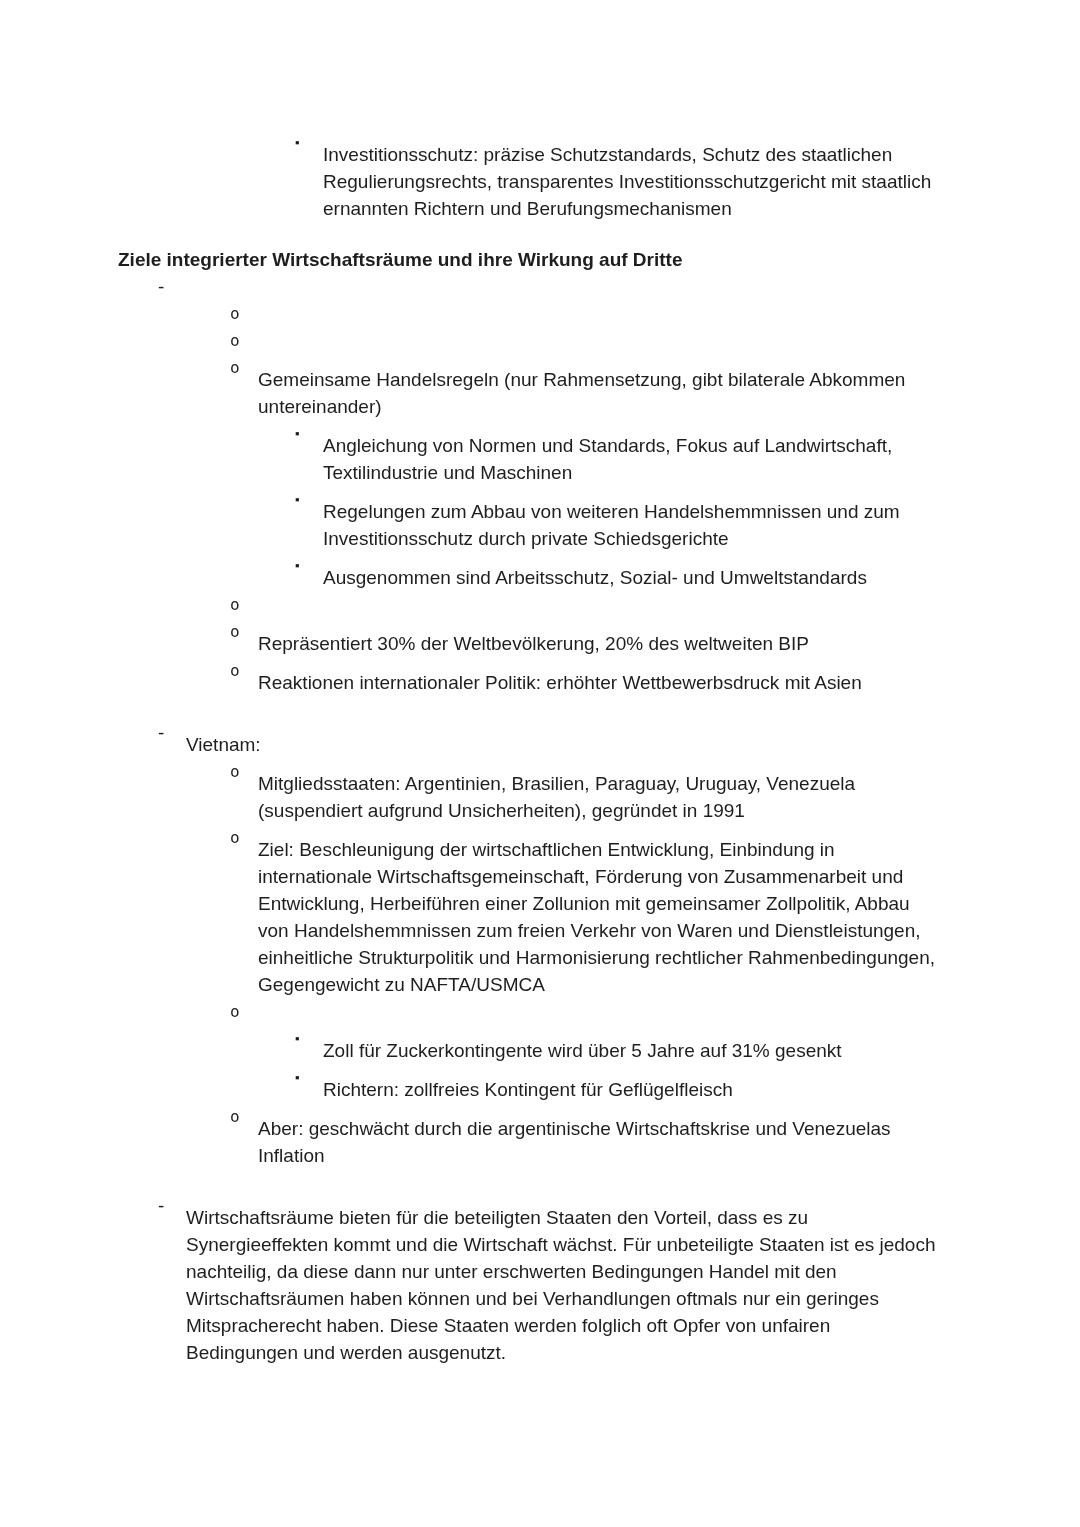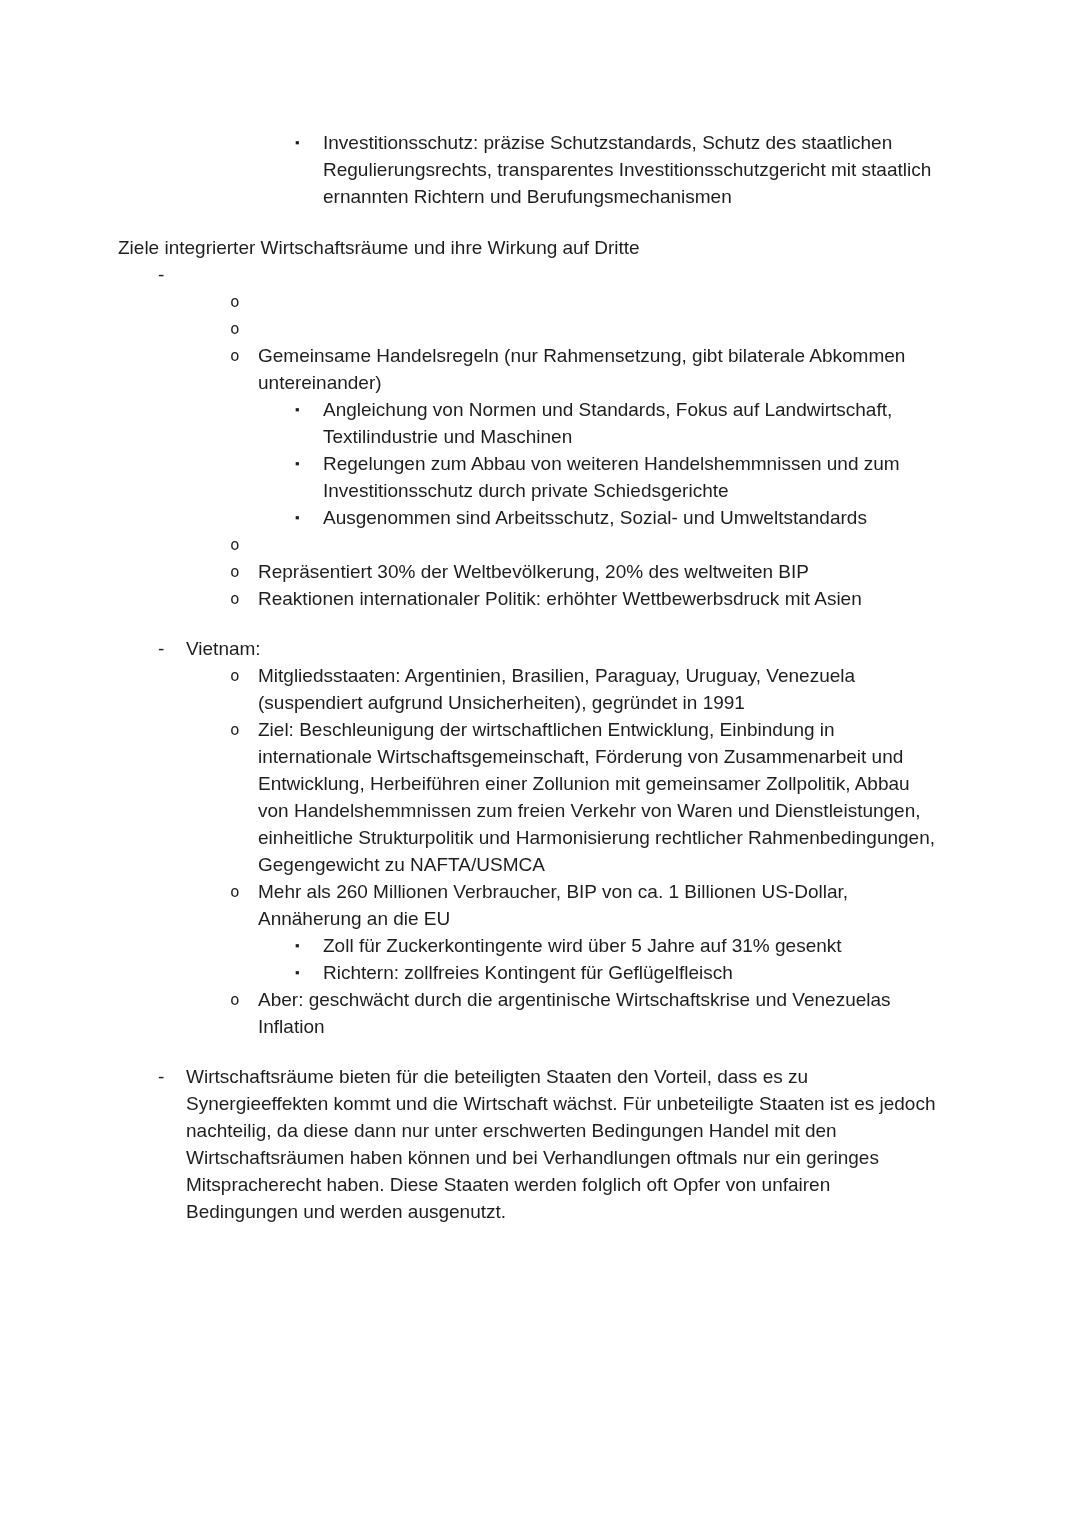--- a/index.html
+++ b/index.html
@@ -13,32 +13,32 @@
     color: #1e1e1e;
   }
   .page {
     width: 1080px;
     height: 1527px;
     padding: 129px 40px 0 118px;
     font-size: 19px;
     line-height: 27px;
   }
   .heading {
-    font-weight: 400;
+    font-weight: 700;
     margin-top: 24px;
   }
   .li { display: flex; align-items: flex-start; }
   .marker { flex: 0 0 auto; }
   .lvl1 { padding-left: 40px; }
   .lvl1 > .marker { width: 28px; }
   .lvl2 { padding-left: 112px; }
   .lvl2 > .marker { width: 28px; font-family: "DejaVu Sans Mono", monospace; font-size: 16px; }
   .lvl3 { padding-left: 177px; }
   .lvl3 > .marker { width: 28px; font-size: 13px; }
-  .txt { white-space: pre-wrap; }
+  .txt { white-space: pre-wrap; margin-top: 12px; }
   .spacer { height: 23px; }
 </style>
 </head>
 <body>
 
 <div class="page">
 
   <div class="li lvl3">
     <span class="marker">▪</span>
     <span class="txt">Investitionsschutz: präzise Schutzstandards, Schutz des staatlichen
@@ -103,22 +103,20 @@
     <span class="marker">o</span>
     <span class="txt">Ziel: Beschleunigung der wirtschaftlichen Entwicklung, Einbindung in
 internationale Wirtschaftsgemeinschaft, Förderung von Zusammenarbeit und
 Entwicklung, Herbeiführen einer Zollunion mit gemeinsamer Zollpolitik, Abbau
 von Handelshemmnissen zum freien Verkehr von Waren und Dienstleistungen,
 einheitliche Strukturpolitik und Harmonisierung rechtlicher Rahmenbedingungen,
 Gegengewicht zu NAFTA/USMCA</span>
   </div>
   <div class="li lvl2">
     <span class="marker">o</span>
-    <span class="txt">Mehr als 260 Millionen Verbraucher, BIP von ca. 1 Billionen US-Dollar,
-Annäherung an die EU</span>
   </div>
   <div class="li lvl3">
     <span class="marker">▪</span>
     <span class="txt">Zoll für Zuckerkontingente wird über 5 Jahre auf 31% gesenkt</span>
   </div>
   <div class="li lvl3">
     <span class="marker">▪</span>
     <span class="txt">Richtern: zollfreies Kontingent für Geflügelfleisch</span>
   </div>
   <div class="li lvl2">

